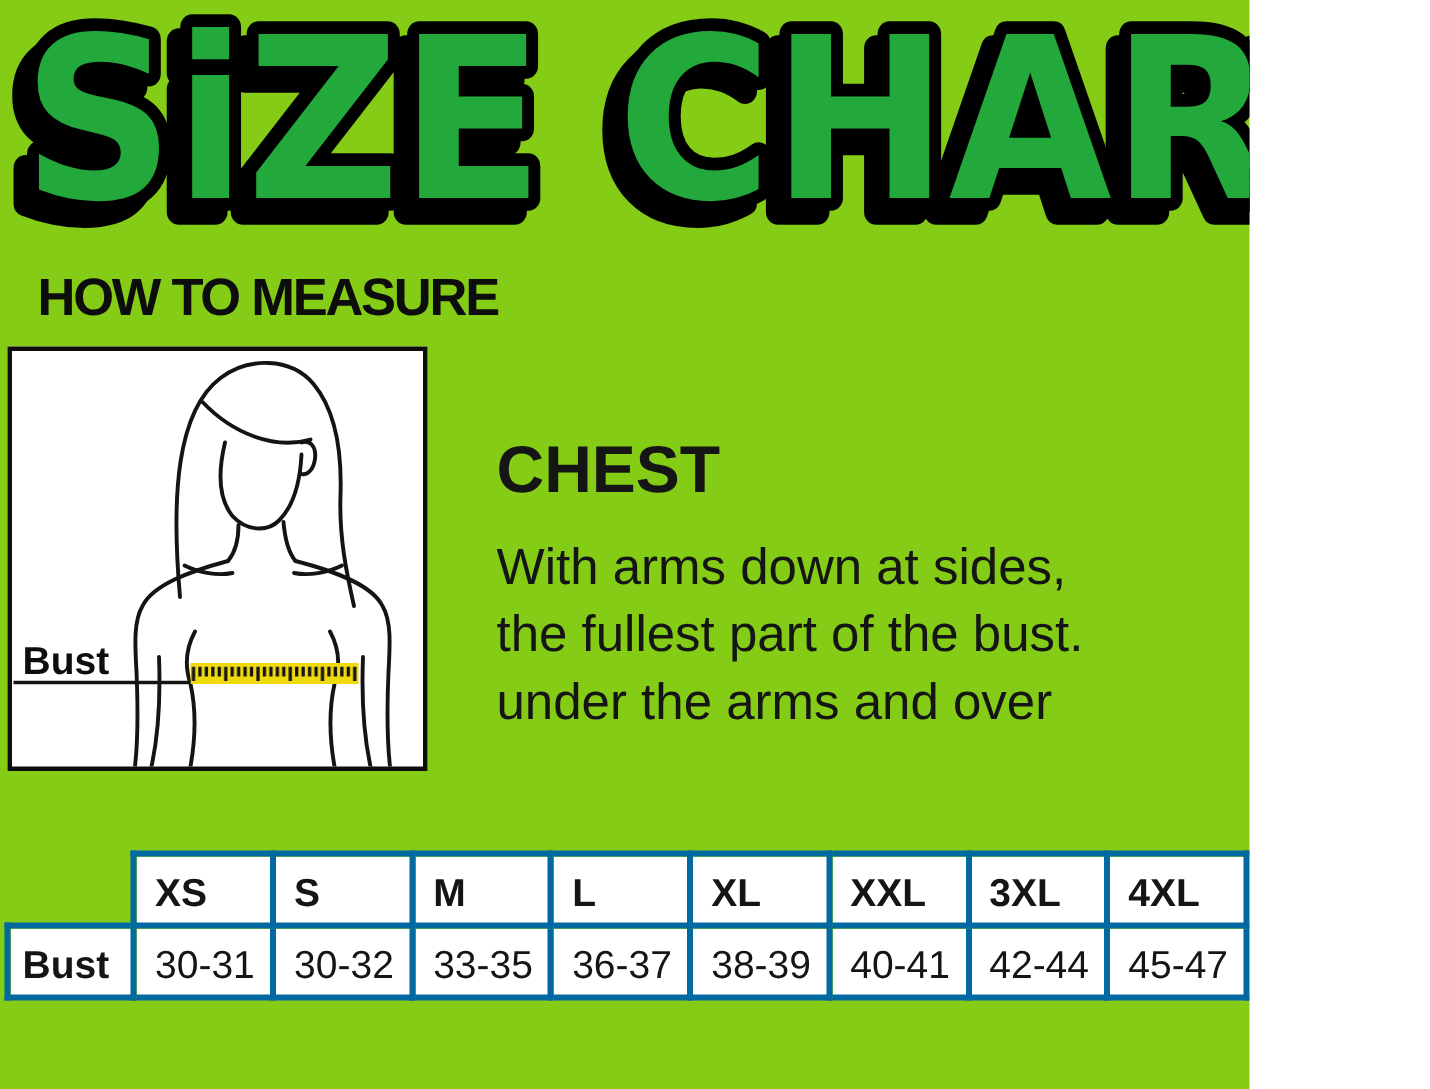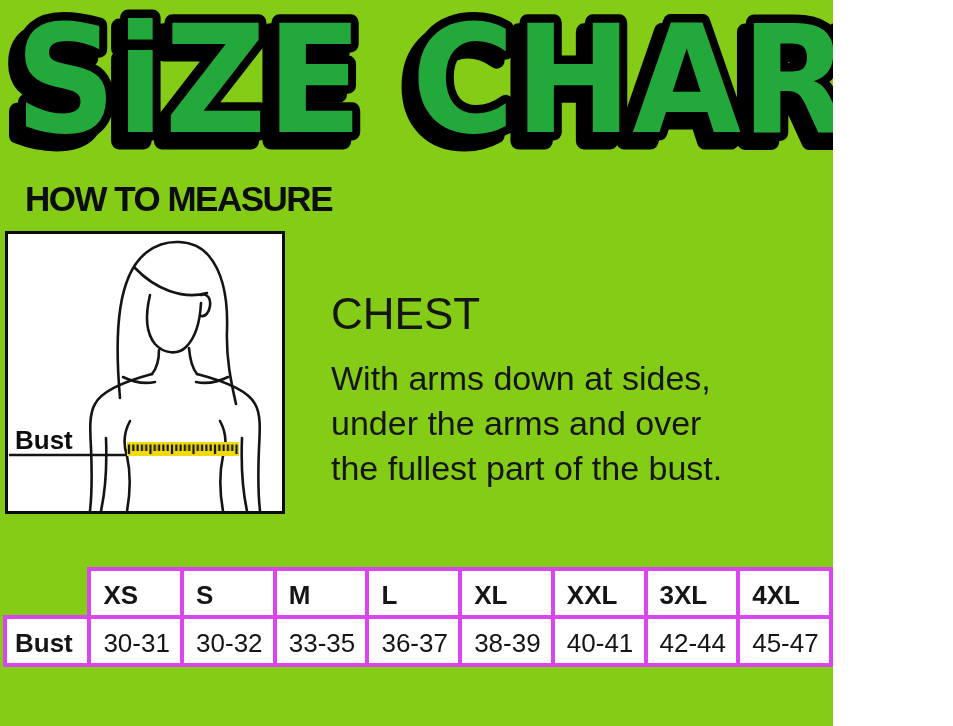--- a/index.html
+++ b/index.html
@@ -25,31 +25,31 @@
   .figure-box {
     position:absolute; left:5px; top:231px; width:280px; height:283px;
     border:3px solid #0d0d0d; background:#fff;
   }
   .figure-box svg { display:block; }
   .sketch { stroke:#141414; stroke-width:2.6; fill:none; stroke-linecap:round; }
   .bust-label { font-family:"Liberation Sans", sans-serif; font-weight:bold; font-size:26px; fill:#0d0d0d; }
 
   
   .chest-block { position:absolute; left:331px; top:289px; width:610px; }
-  .chest-heading { font-size:44px; line-height:50px; font-weight:400; color:#151515; }
+  .chest-heading { font-size:44px; line-height:50px; font-weight:700; color:#151515; }
   .chest-lines { margin-top:17px; }
   .chest-line { font-size:34px; line-height:45px; font-weight:400; color:#151515; }
 
   
   .size-table {
     position:absolute; left:3px; top:567px;
     border-collapse:collapse; table-layout:fixed;
   }
   .size-table td {
-    border:4px solid #d946ef; background:#fff;
+    border:4px solid #0369a1; background:#fff;
     height:48px; vertical-align:bottom;
     font-size:26px; color:#151515;
     padding:0 0 4px 12px; overflow:hidden; white-space:nowrap;
   }
   .size-table td.blank { border:none; background:transparent; }
   .size-table td.col-header, .size-table td.row-label { font-weight:bold; }
   .size-table td.row-label { padding-left:8px; }
   .col-label-w { width:102px; }
   .col-data-w  { width:105px; }
 </style>
@@ -98,22 +98,22 @@
 
       <line x1="1" y1="221" x2="119" y2="221" stroke="#141414" stroke-width="2.4"></line>
       <text class="bust-label" x="7" y="215">Bust</text>
     </svg>
   </div>
 
   <div class="chest-block">
     <div class="chest-heading">CHEST</div>
     <div class="chest-lines">
       <div class="chest-line">With arms down at sides,</div>
+      <div class="chest-line">the fullest part of the bust.</div>
       <div class="chest-line">under the arms and over</div>
-      <div class="chest-line">the fullest part of the bust.</div>
     </div>
   </div>
 
   <table class="size-table">
     <tbody>
         <tr>
       <td class="blank col-label-w"></td>
       <td class="col-header col-data-w">XS</td>
       <td class="col-header col-data-w">S</td>
       <td class="col-header col-data-w">M</td>

